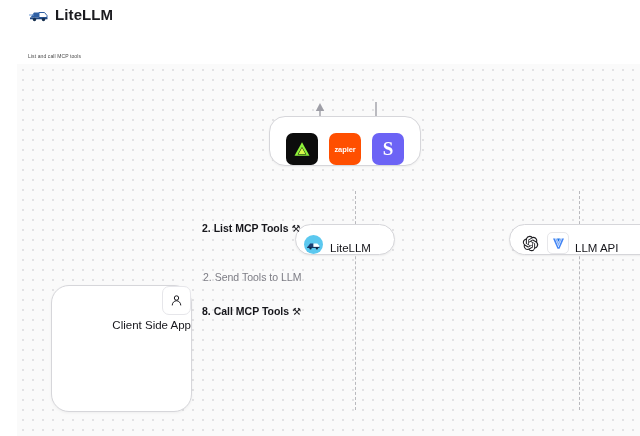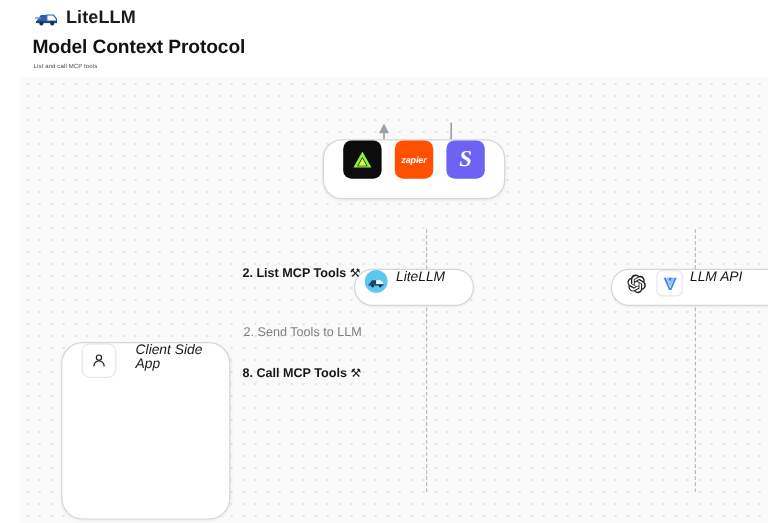--- a/index.html
+++ b/index.html
@@ -35,21 +35,21 @@
     background-color:#fafafa;
     background-image:radial-gradient(#e2e2e4 0.9px, transparent 0.9px);
     background-size:10px 10px;
     background-position:1px 1px;
   }
 
   
   .node{
     position:absolute;box-sizing:border-box;
     background:#ffffff;border:1.2px solid #d6d6da;
-    display:flex;align-items:flex-start;font-style:italic;
+    display:flex;align-items:flex-end;
   }
   .pill{border-radius:999px;}
 
   
   .mcp-label{
     position:absolute;left:245px;top:36px;width:170px;
     text-align:center;font-size:11px;font-weight:600;color:#1f1f23;
   }
   .mcp-box{
     left:252px;top:52px;width:152px;height:50px;
@@ -87,23 +87,24 @@
   }
   .sq-icon{
     width:20px;height:20px;border-radius:5px;
     background:#ffffff;border:1px solid #e7e7ea;
     display:flex;align-items:center;justify-content:center;flex:0 0 auto;
   }
   .sq-icon.plain{border-color:transparent;}
 
   
   .client-box{
-    left:34px;top:221px;width:141px;height:148px;
-    border-radius:18px;padding-left:16px;gap:16px;
+    left:34px;top:221px;width:141px;height:127px;
+    border-radius:18px;padding-left:16px;gap:4px;
     box-shadow:0 1px 3px rgba(16,18,24,.05);
+    flex-direction:column;
   }
   .client-avatar{
     width:27px;height:27px;border-radius:7px;
     background:#ffffff;border:1px solid #e6e6ea;
     display:flex;align-items:center;justify-content:center;flex:0 0 auto;
   }
   .client-label{font-size:11.5px;color:#17171c;}
 
   
   .lifeline{
@@ -139,21 +140,20 @@
         <path d="M20 11 L31 11 L36 17 L36 21 L20 21 Z" fill="#ffffff" stroke="#2e5fa3" stroke-width="2"></path>
         <rect x="2" y="21" width="35" height="3.5" fill="#1f4782"></rect>
         <circle cx="11" cy="25" r="3.4" fill="#17304f"></circle>
         <circle cx="29" cy="25" r="3.4" fill="#17304f"></circle>
         <path d="M0 16 L9 16" stroke="#6f9ad6" stroke-width="2.4" stroke-linecap="round"></path>
       </svg>
     </span>
     <span class="brand-name">LiteLLM</span>
   </div>
 
-  <div class="page-title">Model Context Protocol</div>
   <div class="page-subtitle">List and call MCP tools</div>
 
   <div class="canvas">
 
     <div class="lifeline" style="left:338px;top:127px;height:219px;"></div>
     <div class="lifeline" style="left:562px;top:127px;height:219px;"></div>
 
     <div class="vconn" style="left:296px;top:38px;width:14px;height:58px;">
       <svg width="14" height="58" viewBox="0 0 14 58" aria-hidden="true">
         <line x1="7" y1="58" x2="7" y2="7" stroke="#9e9ea6" stroke-width="1.4"></line>

